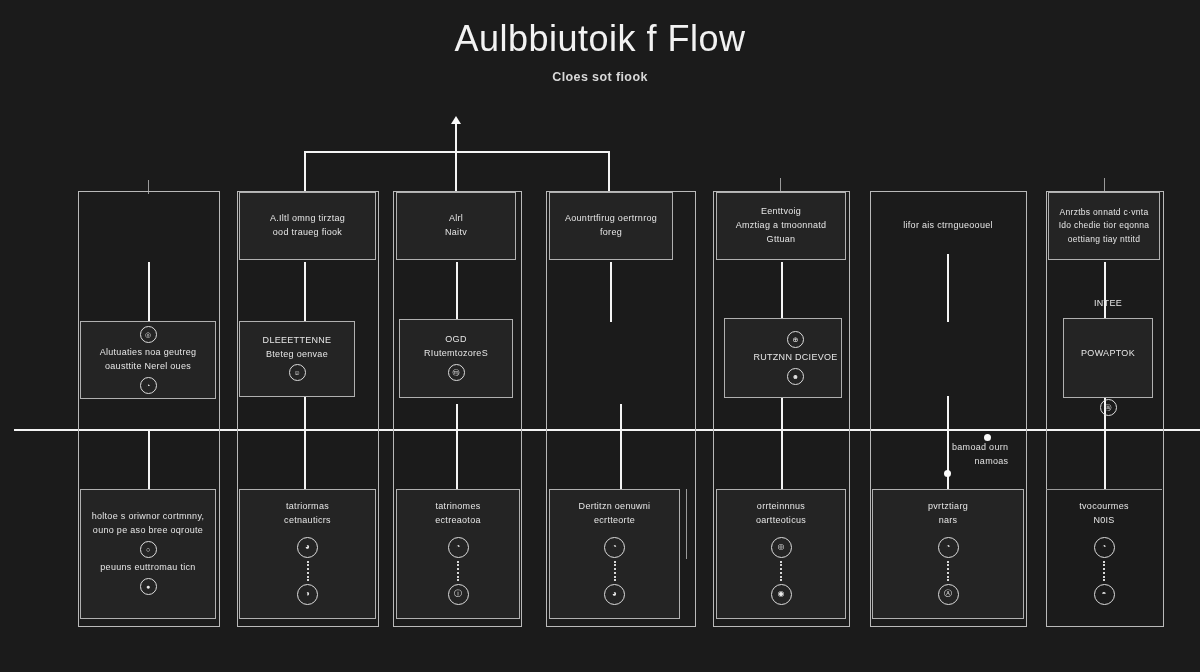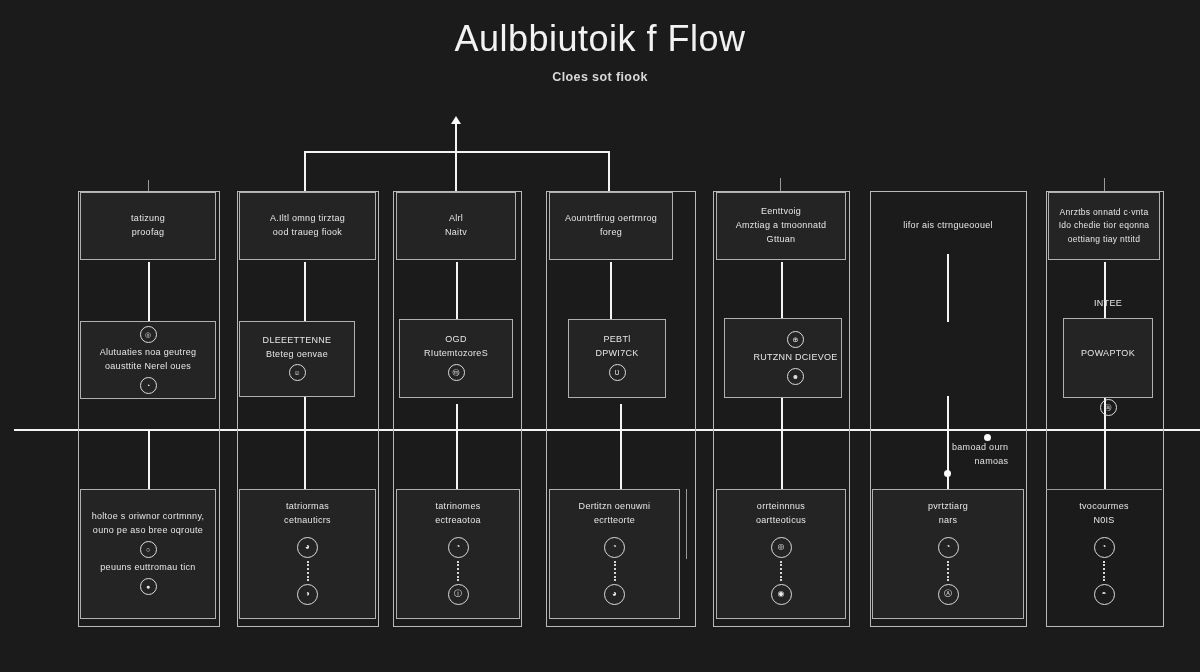--- a/index.html
+++ b/index.html
@@ -123,24 +123,20 @@
   <div class="vline" style="left:1104px;top:262px;height:60px;"></div>
   <div class="vline" style="left:1104px;top:396px;height:93px;"></div>
 
   <div class="dot" style="left:984px;top:434px;"></div>
   <div class="dot" style="left:944px;top:470px;"></div>
   <div class="annot" style="left:952px;top:440px;text-align:right;">
     <div>bamoad ourn</div>
     <div>namoas</div>
   </div>
 
-  <div class="node" style="left:80px;top:192px;width:136px;height:68px;">
-    <div class="ln">tatizung</div>
-    <div class="ln">proofag</div>
-  </div>
 
   <div class="node" style="left:239px;top:192px;width:137px;height:68px;">
     <div class="ln">A.Iltl omng tirztag</div>
     <div class="ln">ood traueg fiook</div>
   </div>
 
   <div class="node" style="left:549px;top:192px;width:124px;height:68px;">
     <div class="ln">Aountrtfirug oertrnrog</div>
     <div class="ln">foreg</div>
   </div>
@@ -178,25 +174,20 @@
     <div class="ln">Bteteg oenvae</div>
     <div class="cicon">☺</div>
   </div>
 
   <div class="node" style="left:399px;top:319px;width:114px;height:79px;">
     <div class="ln">OGD</div>
     <div class="ln">RIutemtozoreS</div>
     <div class="cicon">ⓜ</div>
   </div>
 
-  <div class="node" style="left:568px;top:319px;width:98px;height:79px;">
-    <div class="ln">PEBTl</div>
-    <div class="ln">DPWI7CK</div>
-    <div class="cicon">Ʋ</div>
-  </div>
 
   <div class="node" style="left:724px;top:318px;width:118px;height:80px;padding-left:25px;">
     <div class="cicon">⊕</div>
     <div class="ln">RUTZNN DCIEVOE</div>
     <div class="cicon">☻</div>
   </div>
 
 
   <div class="node" style="left:1063px;top:318px;width:90px;height:80px;gap:36px;">
     <div class="ln">INTEE</div>

